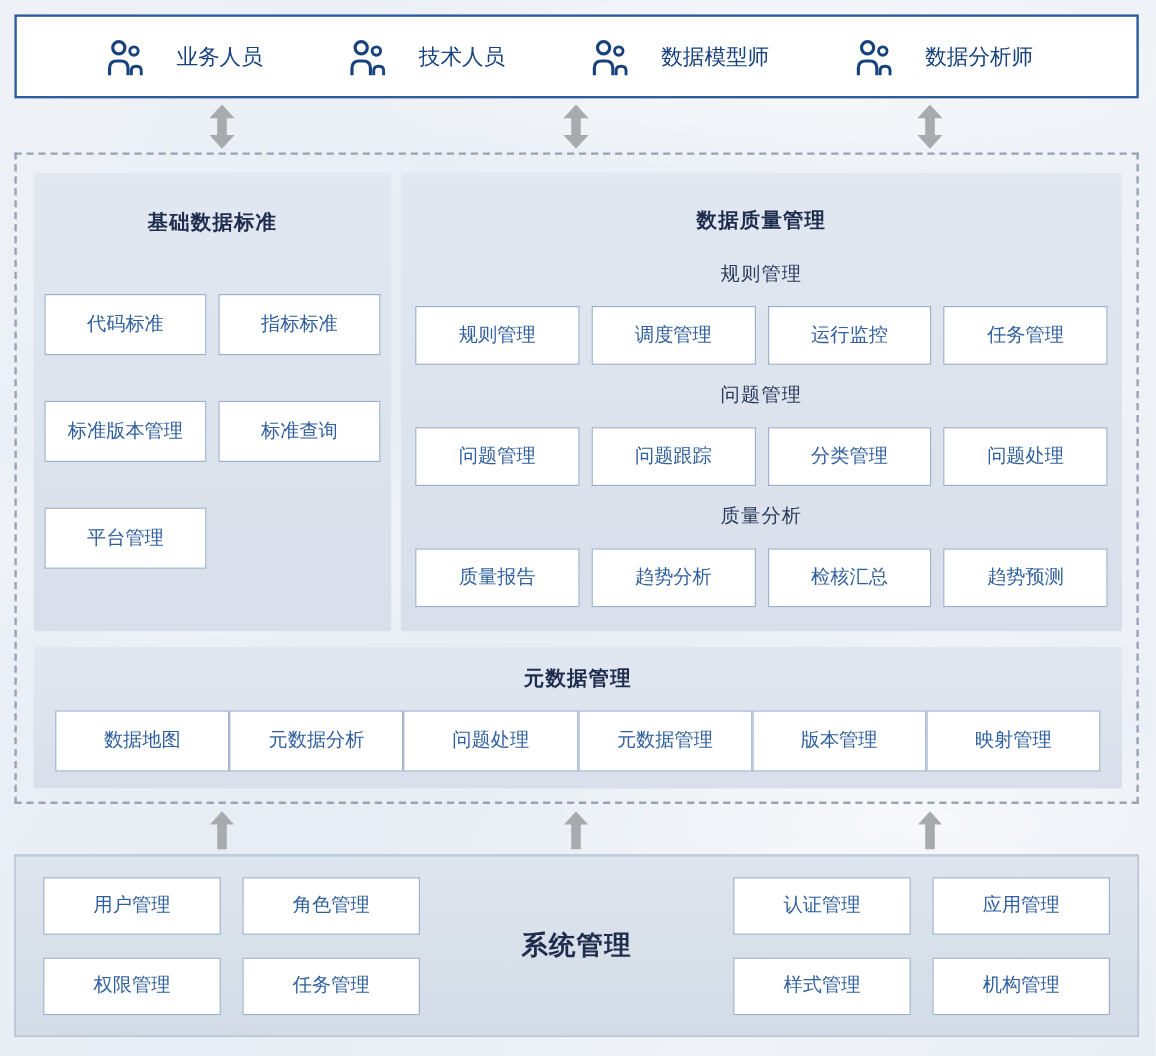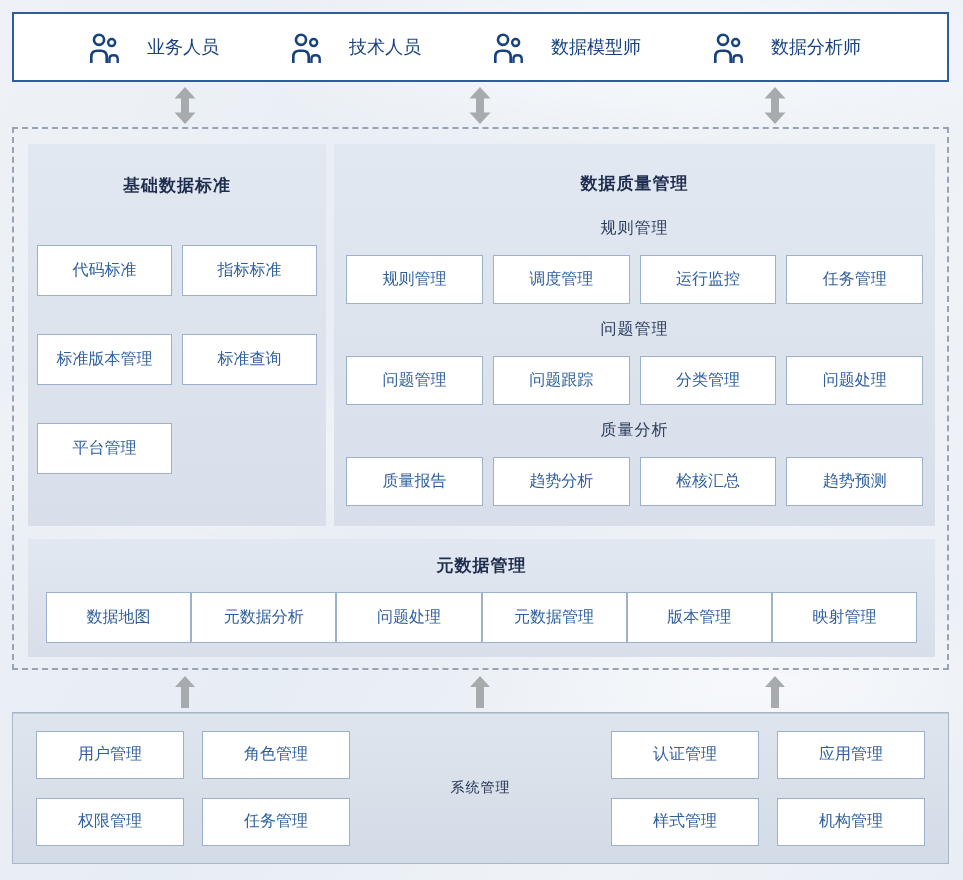--- a/index.html
+++ b/index.html
@@ -104,21 +104,21 @@
     width: 937px; height: 152px;
     background: linear-gradient(180deg, #dfe5ee 0%, #d7dfe9 60%, #d3dbe7 100%);
     border: 1px solid #a9b6c6;
     box-shadow: inset 0 1px 0 #bccbdd;
     display: flex; align-items: center; justify-content: space-between;
     padding: 0 23px;
   }
   .sys-grid { display: grid; grid-template-columns: repeat(2, 148px); gap: 19px 18px; }
   .sys-grid .btn { height: 48px; }
   .sys-title {
-    font-size: 14px; font-weight: normal;
+    font-size: 22px; font-weight: bold;
     color: var(--ink, #1e2c4d); letter-spacing: 1px;
   }
 </style>
 </head>
 <body>
 
 <div class="canvas">
 
   <div class="actors-bar">
     <div class="actor">

